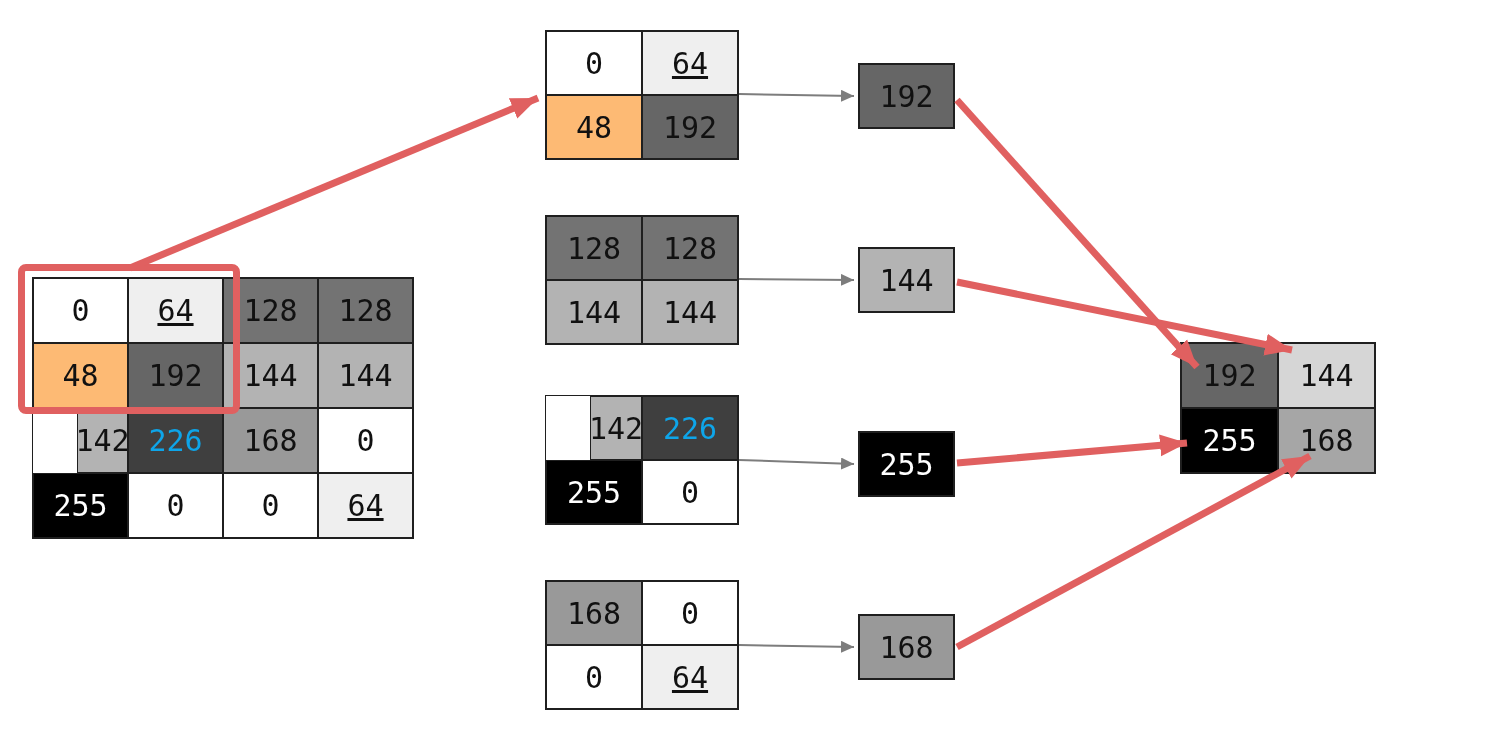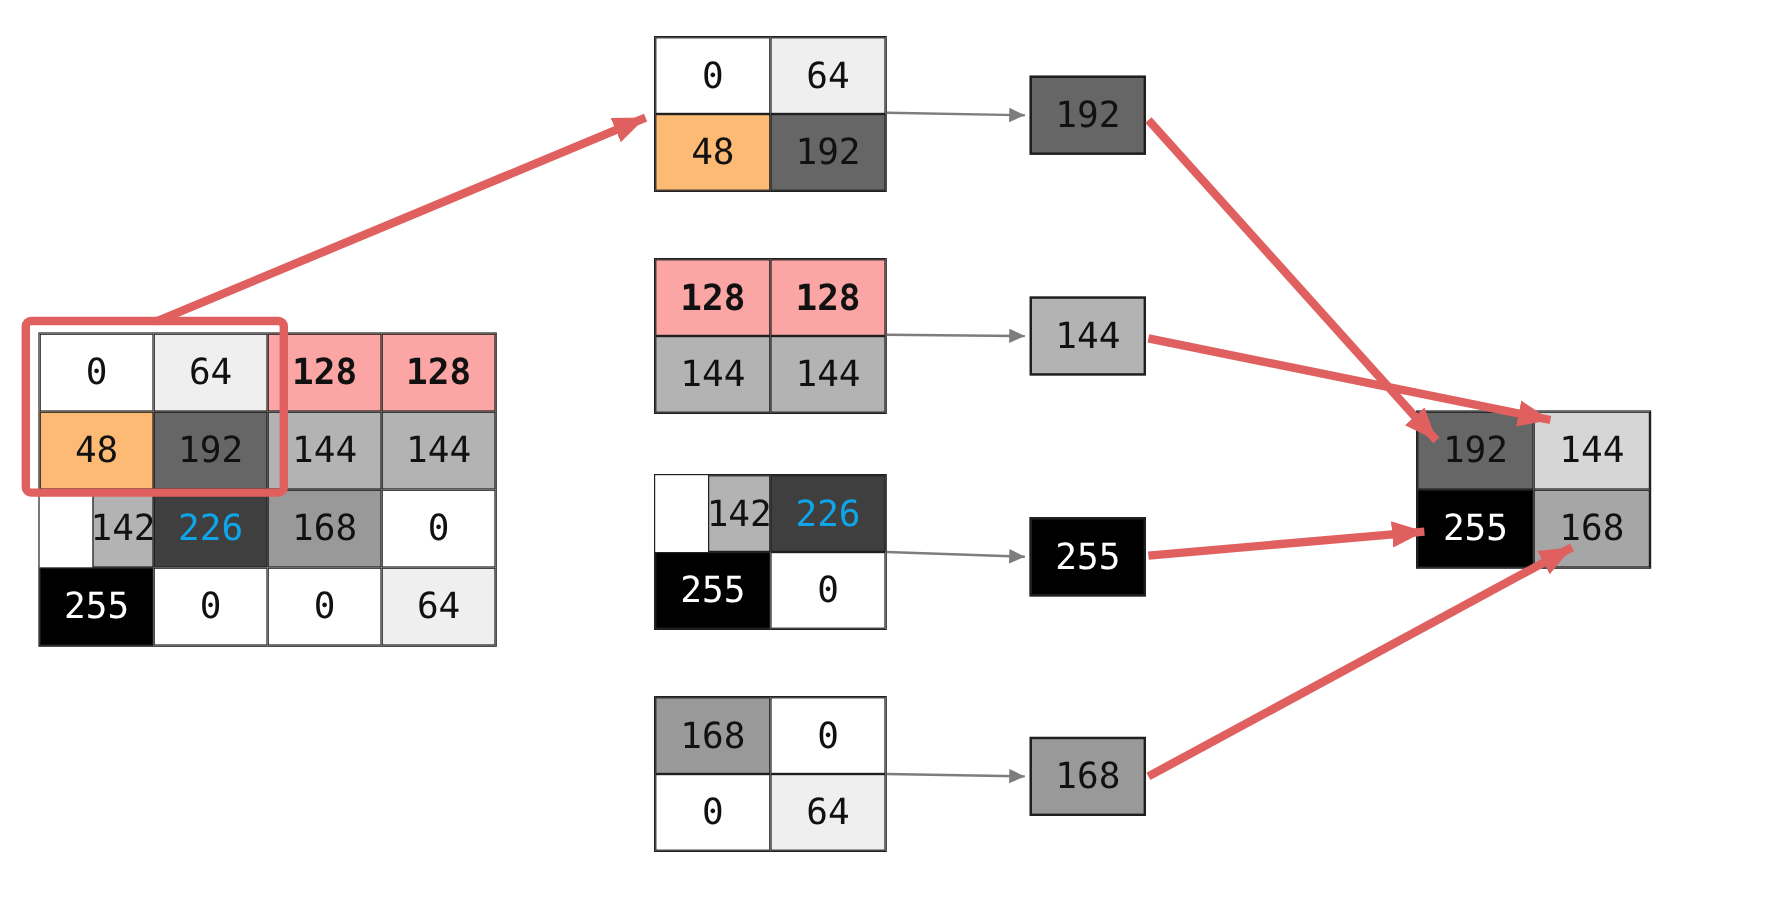--- a/index.html
+++ b/index.html
@@ -71,22 +71,22 @@
     width: 208px;
     height: 136px;
     border: 7px solid #e06060;
     border-radius: 8px;
     z-index: 20;
   }
 
   
   [data-v="0"]   { background: #ffffff; }
   [data-v="48"]  { background: #fdba74; }
-  [data-v="64"]  { background: #efefef; }
-  [data-v="128"] { background: #fca5a5; font-weight: bold; }
+  [data-v="64"]  { background: #efefef; text-decoration: underline; }
+  [data-v="128"] { background: #737373; }
   [data-v="142"] { background: #b3b3b3; margin-left: 44px; }
   [data-v="144"] { background: #b3b3b3; }
   [data-v="168"] { background: #999999; }
   [data-v="192"] { background: #666666; }
   [data-v="226"] { background: #3f3f3f; color: #0ea5e9; }
   [data-v="255"] { background: #000000; color: #ffffff; }
   .grid-output [data-v="144"] { background: #d6d6d6; }
   .grid-output [data-v="168"] { background: #a6a6a6; }
 </style>
 </head>

